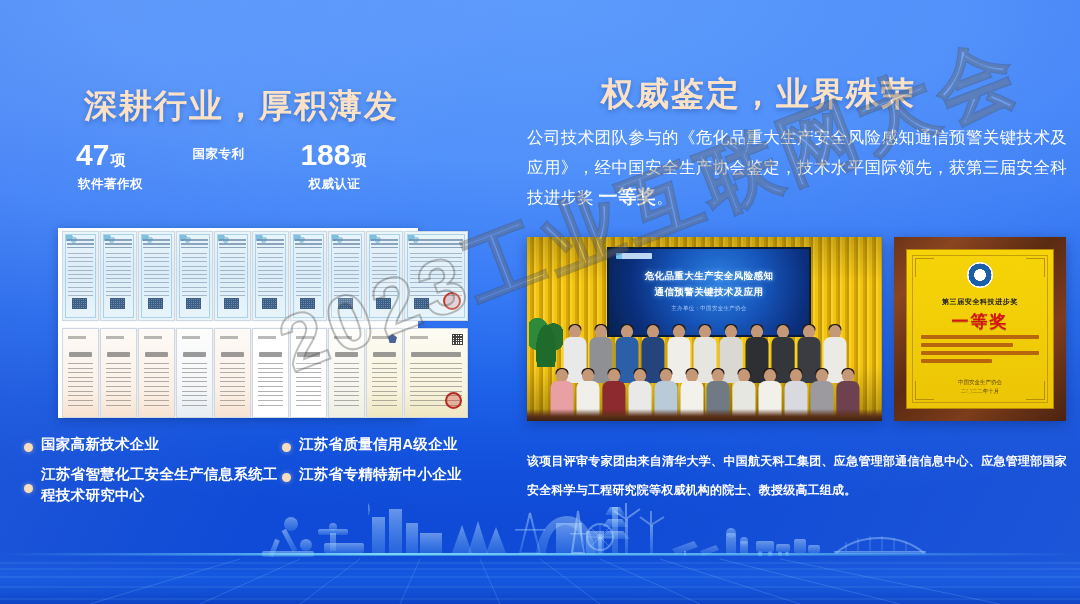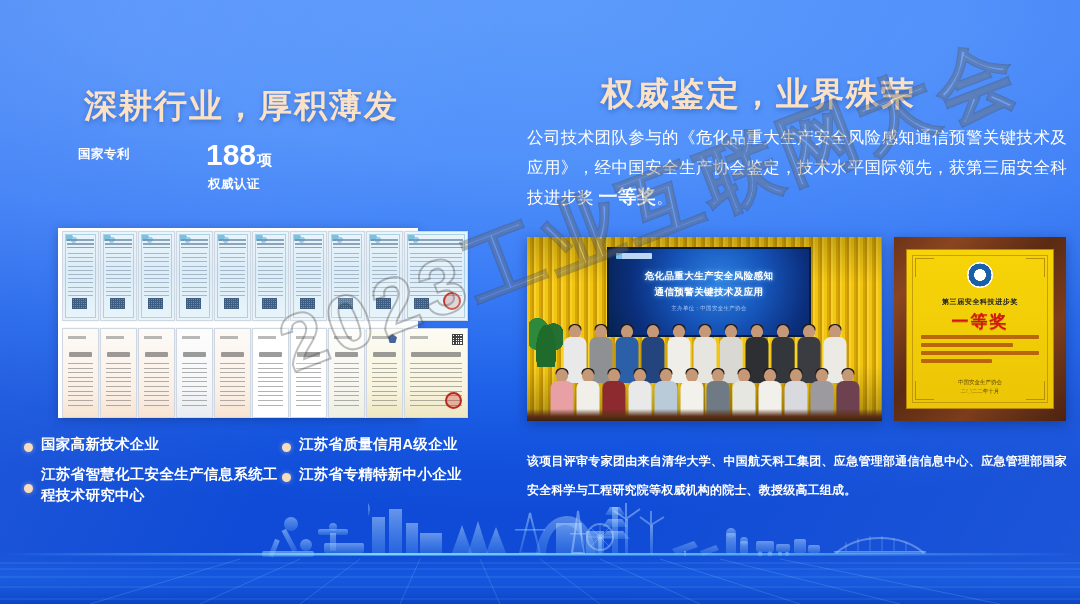--- a/index.html
+++ b/index.html
@@ -195,20 +195,24 @@
 <body>
 
 <div class="stage">
 
   <div class="sheen"></div>
 
   <div class="h-main" id="h-left">深耕行业，厚积薄发</div>
 
   <div class="stats">
     <div class="stat">
+      <div><span class="num">47</span><span class="unit">项</span></div>
+      <div class="cap">软件著作权</div>
+    </div>
+    <div class="stat">
       <div class="cap">国家专利</div>
     </div>
     <div class="stat">
       <div><span class="num">188</span><span class="unit">项</span></div>
       <div class="cap">权威认证</div>
     </div>
   </div>
 
   <div class="cert-panel">
     <div class="cert-row r1">

